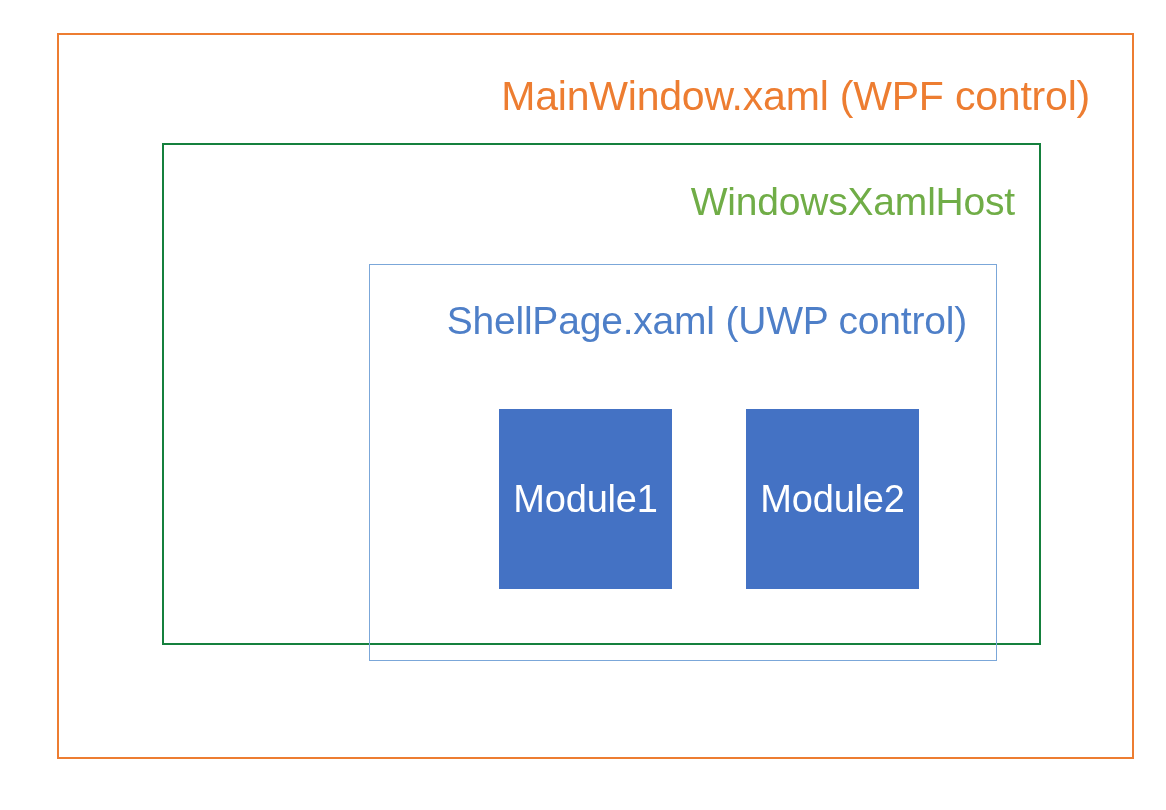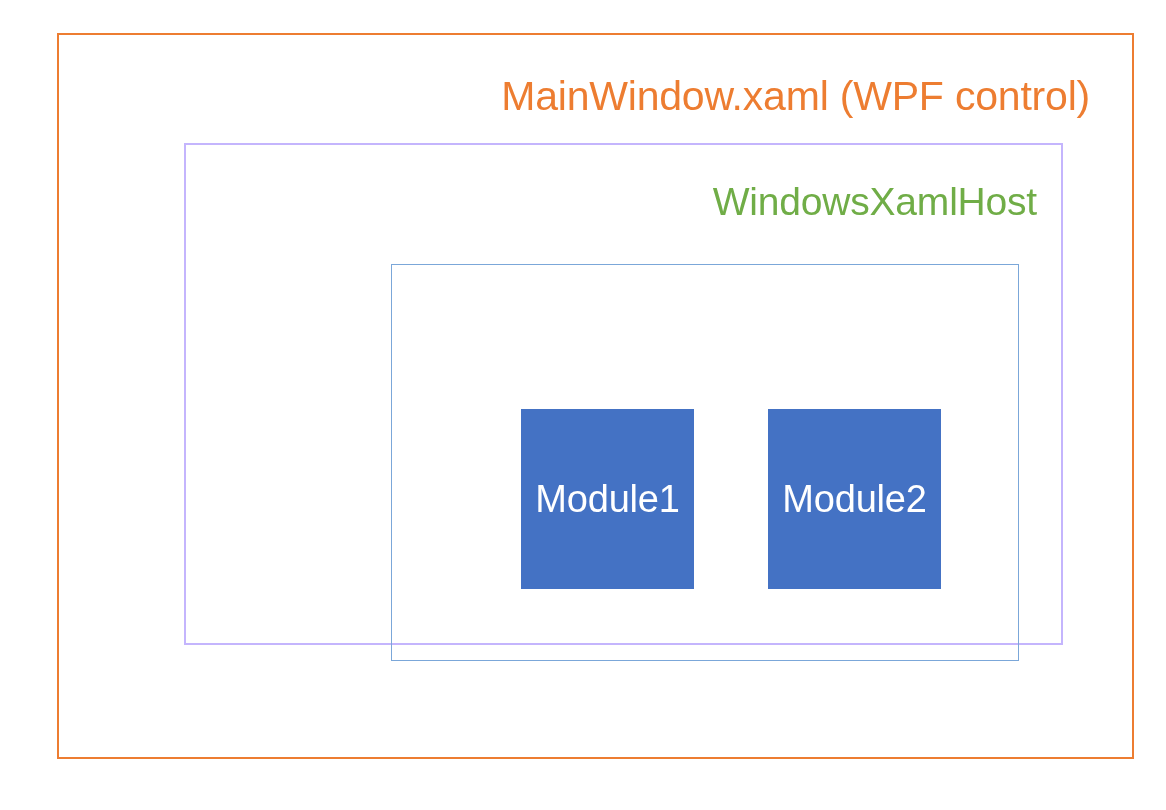--- a/index.html
+++ b/index.html
@@ -39,25 +39,25 @@
     font-size: 41px;
     line-height: 1.06;
     color: #ED7D31;
     white-space: nowrap;
     letter-spacing: -0.2px;
   }
 
   
   .layer-middle {
     position: absolute;
-    left: 125px;
+    left: 103px;
     top: 108px;
     width: 879px;
     height: 502px;
-    border: 2px solid #c4b5fd;
+    border: 2px solid #15803d;
     background: transparent;
     box-sizing: border-box;
   }
   .label-middle {
     position: absolute;
     right: 24px;
     top: 36px;
     font-size: 39px;
     line-height: 1.06;
     color: #70AD47;
@@ -129,20 +129,21 @@
   <div class="layer-outer">
 
     <div class="label-outer">MainWindow.xaml (WPF control)</div>
 
     <div class="layer-middle">
 
       <div class="label-middle">WindowsXamlHost</div>
 
       <div class="layer-inner">
 
+        <div class="label-inner">ShellPage.xaml (UWP control)</div>
 
         <div class="module-row">
 
           <div class="module-box" id="module-1">
             <span class="module-name">Module</span>
             <span class="module-index">1</span>
           </div>
 
           <div class="module-box" id="module-2">
             <span class="module-name">Module</span>

